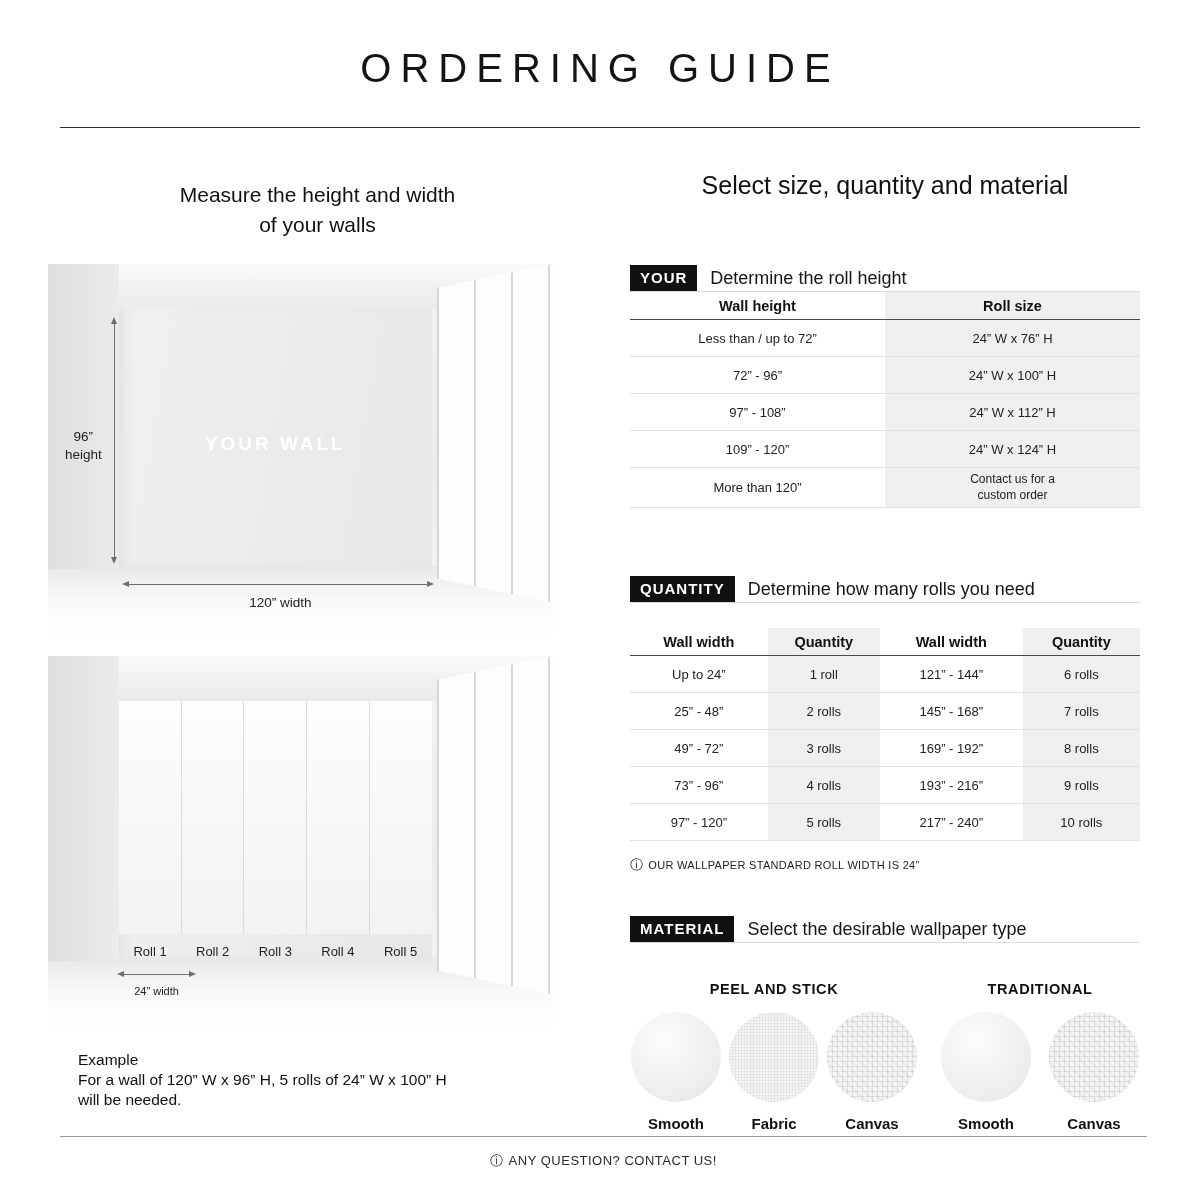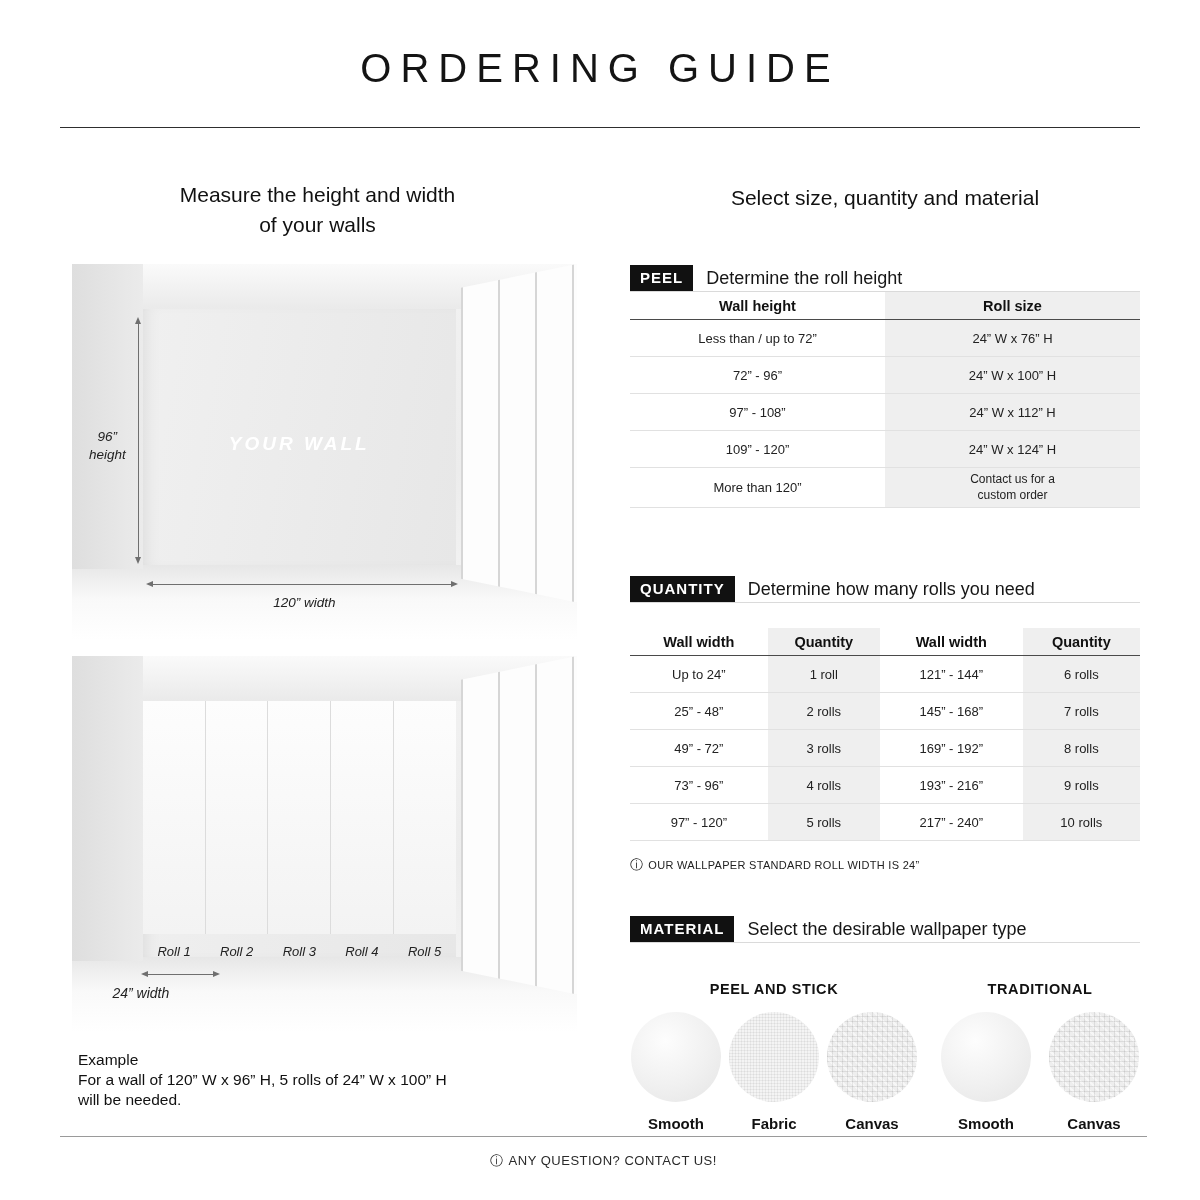--- a/index.html
+++ b/index.html
@@ -8,22 +8,22 @@
 
   
   .title{position:absolute;top:46px;left:0;width:100%;margin:0;text-align:center;
          font-size:40px;font-weight:500;letter-spacing:9px;color:#141414;}
   .title-rule{position:absolute;top:127px;left:60px;right:60px;border-top:1.5px solid #2e2e2e;}
 
   
   .left-heading{position:absolute;top:180px;left:65px;width:505px;margin:0;text-align:center;
                 font-size:21px;font-weight:500;line-height:1.45;color:#111;}
 
-  .room{position:absolute;left:72px;width:505px;height:376px;overflow:hidden;
-        background:linear-gradient(180deg,#f2f2f2 0%,#ececec 55%,#f6f6f6 100%);font-style:italic;}
+  .room{position:absolute;left:48px;width:505px;height:376px;overflow:hidden;
+        background:linear-gradient(180deg,#f2f2f2 0%,#ececec 55%,#f6f6f6 100%);}
   .room1{top:264px;}
   .room2{top:656px;}
   .rm-ceiling{position:absolute;top:0;left:0;width:100%;height:12%;
               background:linear-gradient(180deg,#fafafa,#eaeaea);}
   .rm-floor{position:absolute;bottom:0;left:0;width:100%;height:20%;
             background:linear-gradient(180deg,#e7e7e7 0%,#f9f9f9 45%,#ffffff 100%);}
   .rm-leftwall{position:absolute;top:0;left:0;width:14%;height:81%;
                background:linear-gradient(90deg,#dedede,#ebebeb);}
   .rm-backwall{position:absolute;top:12%;left:14%;width:62%;height:68%;
                background:linear-gradient(100deg,#f0f0f0 0%,#e7e7e7 100%);
@@ -51,30 +51,30 @@
                   border-right:7px solid #6f6f6f;}
   .h-line::after{content:"";position:absolute;top:-3px;right:-7px;
                  border-top:3.5px solid transparent;border-bottom:3.5px solid transparent;
                  border-left:7px solid #6f6f6f;}
   .dim-h{top:85%;left:16%;width:59%;}
   .dim-w24{top:84.5%;left:15%;width:13%;}
 
   .dim-v-label{position:absolute;top:43.5%;left:1%;width:12%;text-align:center;
                font-size:13.5px;line-height:1.35;color:#222;}
   .dim-h-label{position:absolute;top:88%;left:26%;width:40%;text-align:center;font-size:13.5px;color:#222;}
-  .dim-w24-label{position:absolute;top:87.5%;left:8%;width:27%;font-size:14px;color:#222;}
+  .dim-w24-label{position:absolute;top:87.5%;left:8%;width:27%;text-align:center;font-size:11px;color:#222;}
 
   .roll-labels{position:absolute;top:76.5%;left:14%;width:62%;display:flex;}
   .roll-label{flex:1;text-align:center;font-size:13px;color:#222;}
 
   .example{position:absolute;top:1050px;left:78px;width:492px;font-size:15.5px;line-height:1.3;color:#111;}
 
   
-  .right-heading{position:absolute;top:186px;left:630px;width:510px;margin:0;text-align:center;
-                 font-size:21px;font-weight:500;color:#111;}
+  .right-heading{position:absolute;top:171px;left:630px;width:510px;margin:0;text-align:center;
+                 font-size:25px;font-weight:500;color:#111;}
   .section{position:absolute;left:630px;width:510px;}
   .size-section{top:265px;}
   .quantity-section{top:576px;}
   .material-section{top:916px;}
 
   .section-head{display:flex;align-items:center;gap:13px;border-bottom:1px solid #dadada;}
   .badge{background:#111111;color:#ffffff;font-weight:bold;font-size:15px;letter-spacing:1px;
          padding:4px 10px;line-height:1.2;}
   .section-title{font-size:18px;color:#161616;}
 
@@ -168,21 +168,21 @@
   <div class="example">
     <div>Example</div>
     <div>For a wall of 120” W x 96” H, 5 rolls of 24” W x 100” H</div>
     <div>will be needed.</div>
   </div>
 
   <h2 class="right-heading">Select size, quantity and material</h2>
 
   <div class="section size-section">
     <div class="section-head">
-      <span class="badge">PEEL</span>
+      <span class="badge">YOUR</span>
       <span class="section-title">Determine the roll height</span>
     </div>
     <div class="size-table">
       <div class="t-row header">
         <div class="t-cell">Wall height</div>
         <div class="t-cell shade">Roll size</div>
       </div>
       <div class="t-row">
         <div class="t-cell">Less than / up to 72”</div>
         <div class="t-cell shade">24” W x 76” H</div>

